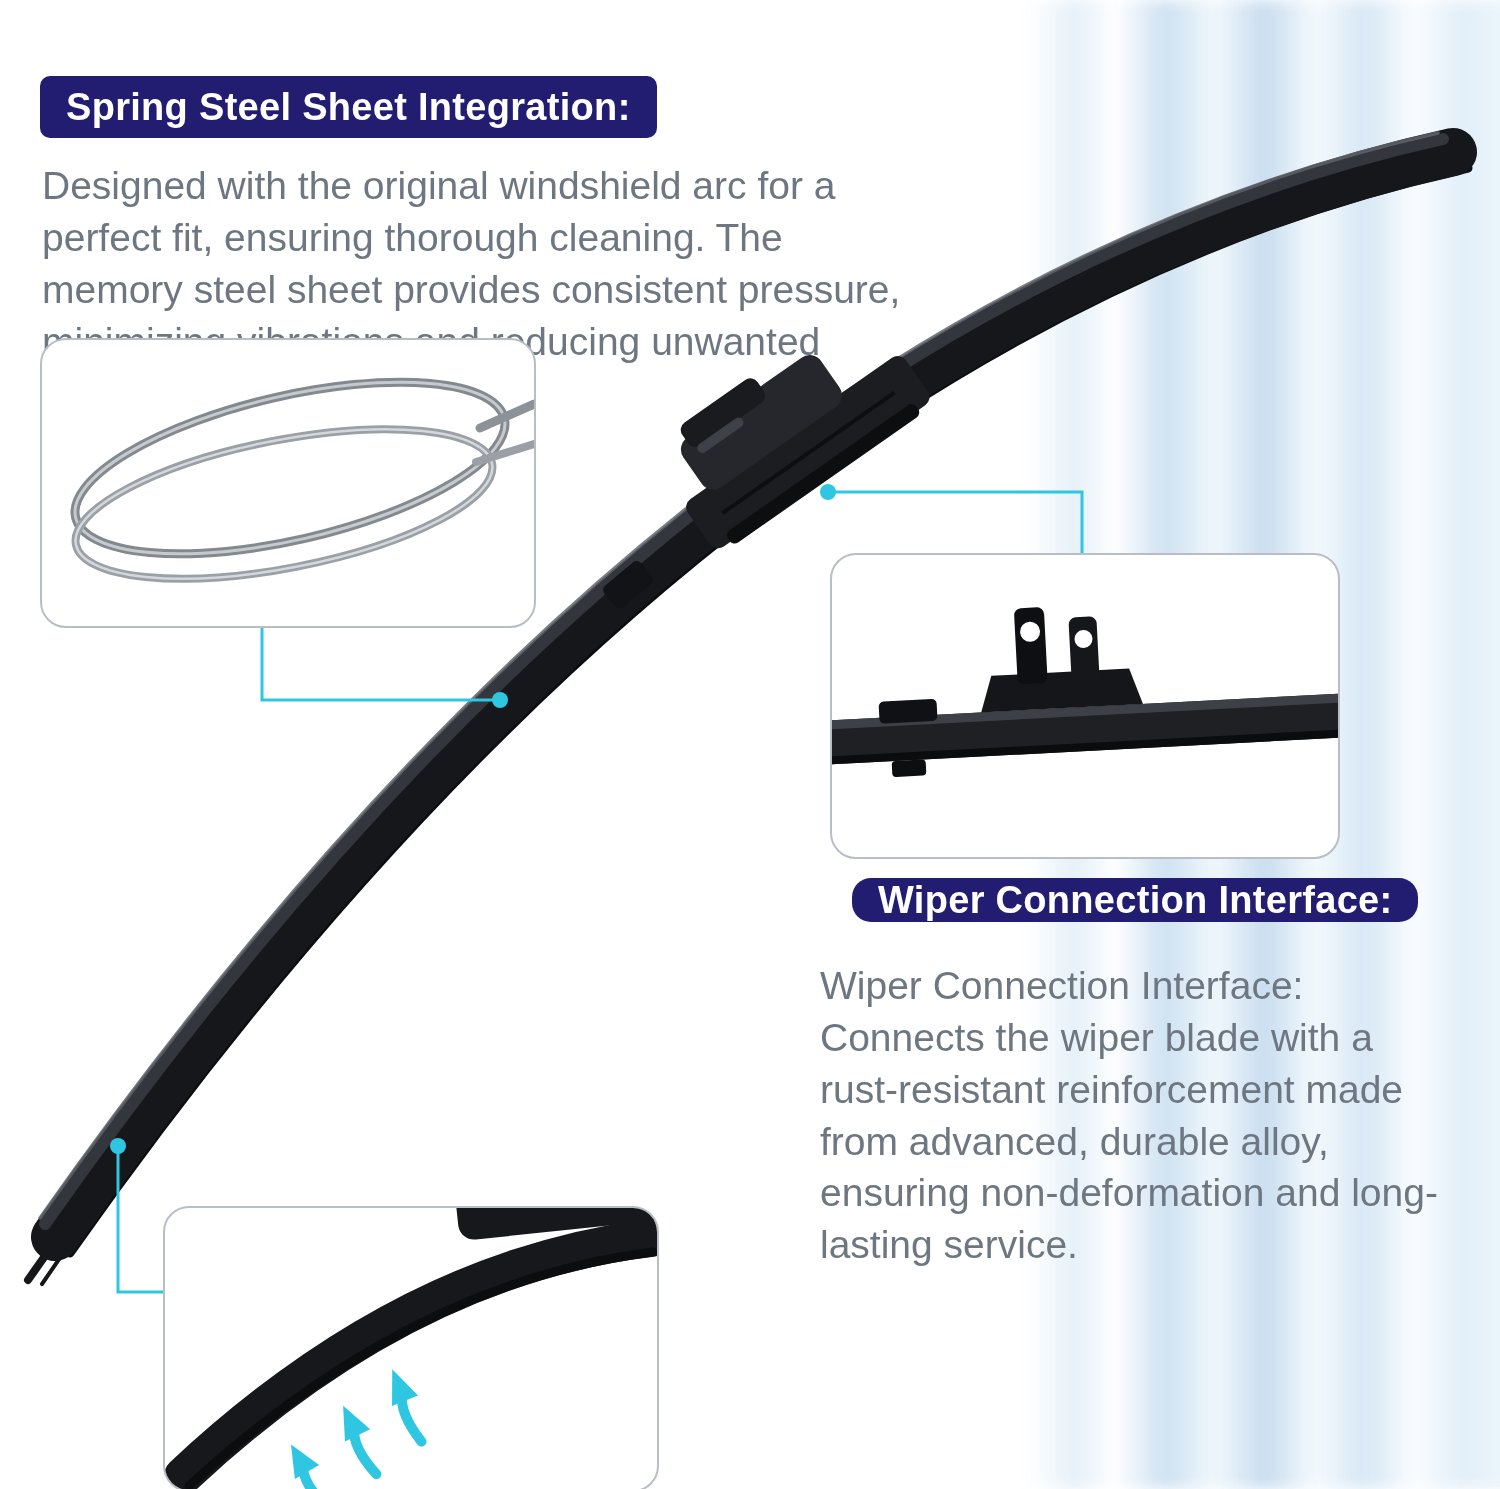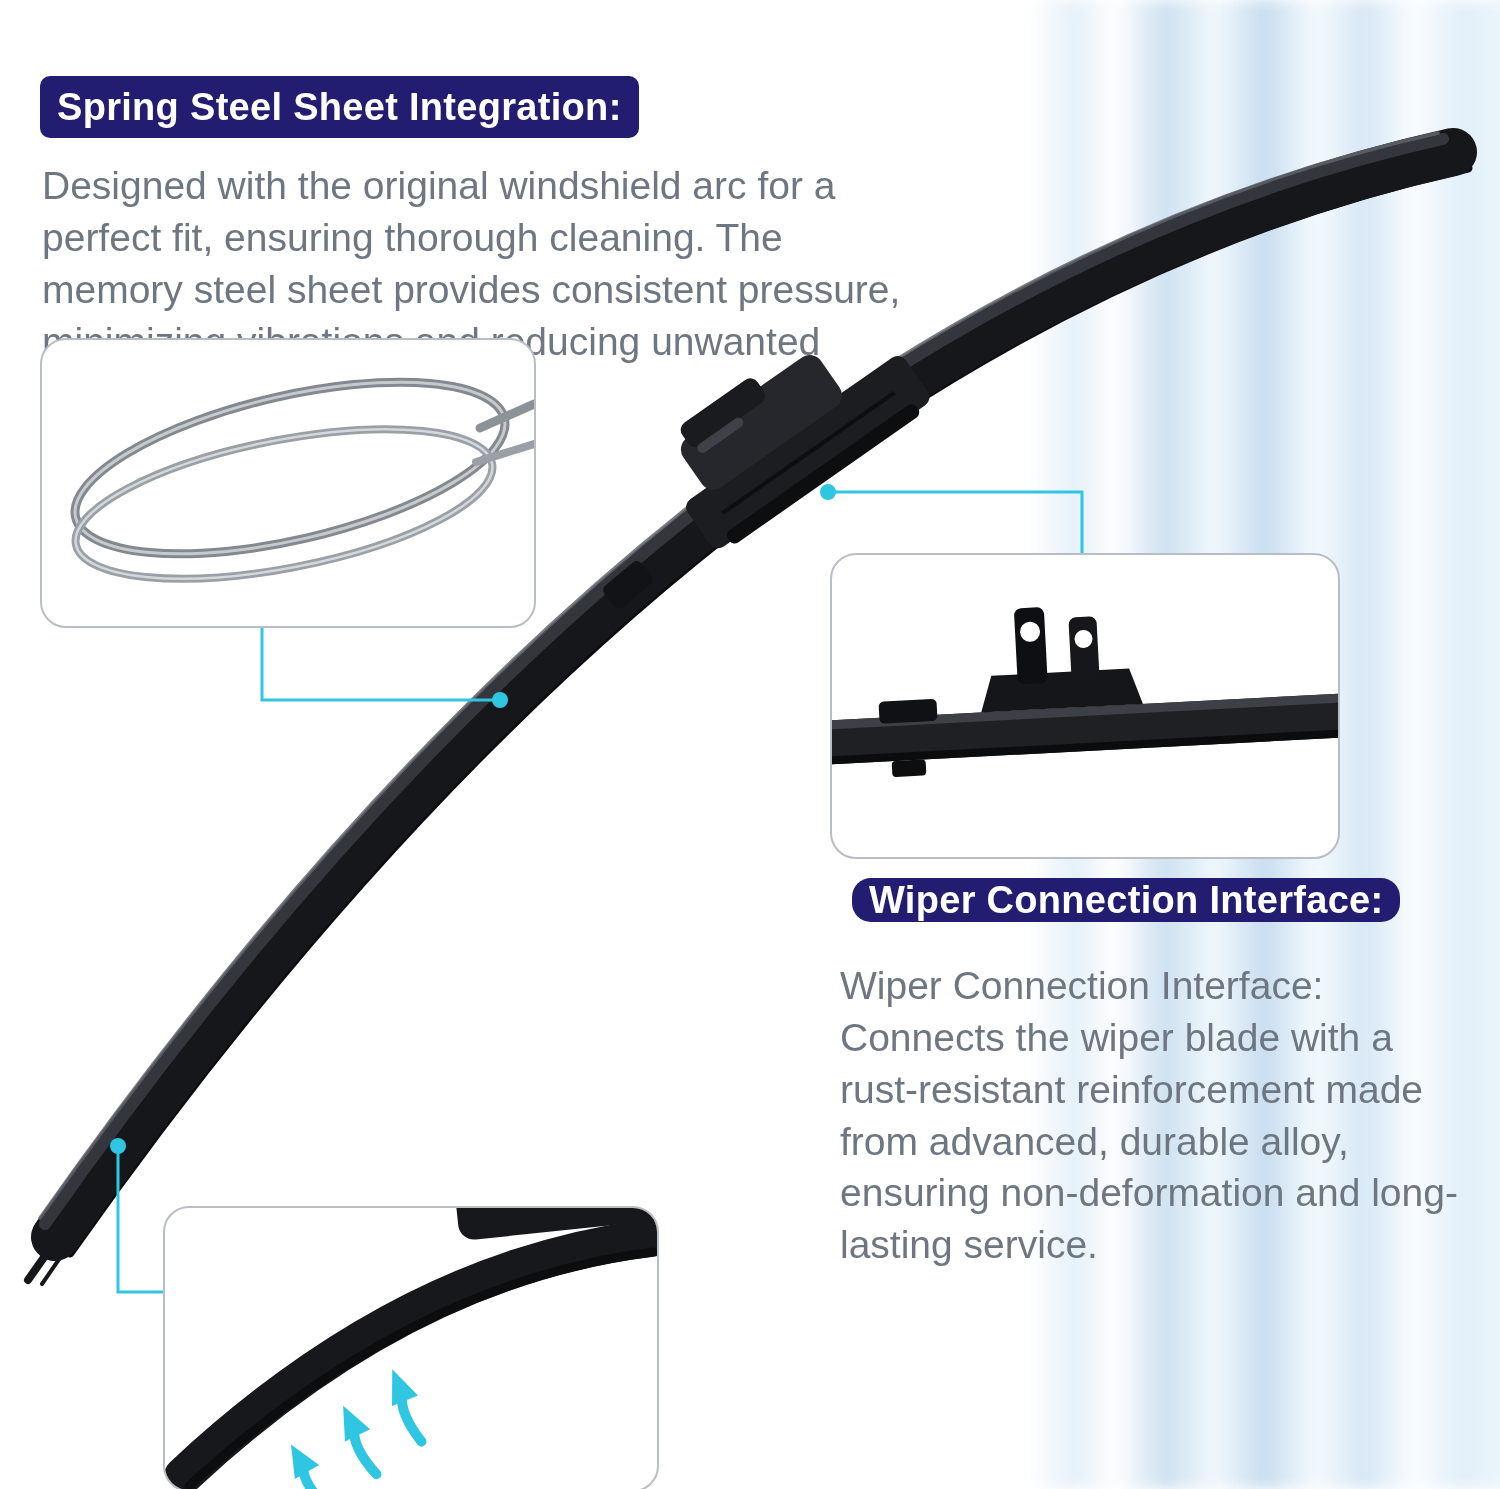--- a/index.html
+++ b/index.html
@@ -28,21 +28,21 @@
   }
   .callout-title{
     position:absolute;
     background:var(--navy,#221d70);
     color:#ffffff;
     font-weight:bold;
     font-size:38px;
     letter-spacing:.3px;
     border-radius:10px;
     display:flex;align-items:center;
-    padding:0 17px;
+    padding:0 26px;
     white-space:nowrap;
   }
   .callout-body{
     position:absolute;
     color:var(--text,#6e7781);
     font-size:39px;
     line-height:1.33;
   }
   .inset{
     position:absolute;
@@ -126,21 +126,21 @@
         <rect x="188" y="50" width="30" height="76" rx="7" fill="#0e0f12"></rect>
         <rect x="242" y="62" width="28" height="64" rx="7" fill="#16171b"></rect>
         <circle cx="203" cy="74" r="10" fill="#ffffff"></circle>
         <circle cx="256" cy="84" r="9" fill="#ffffff"></circle>
       </g>
     </svg>
   </div>
 
   <div class="callout-title" style="left:852px;top:878px;height:44px;border-radius:19px;">Wiper Connection Interface:</div>
 
-  <div class="callout-body" style="left:840px;top:960px;width:618px;">Wiper Connection Interface: Connects the wiper blade with a rust-resistant reinforcement made from advanced, durable alloy, ensuring non-deformation and long-lasting service.</div>
+  <div class="callout-body" style="left:820px;top:960px;width:618px;">Wiper Connection Interface: Connects the wiper blade with a rust-resistant reinforcement made from advanced, durable alloy, ensuring non-deformation and long-lasting service.</div>
 
   <div class="inset" style="left:163px;top:1206px;width:492px;height:282px;">
     <svg width="492" height="282" viewBox="0 0 492 282">
       <rect x="292" y="-28" width="230" height="50" rx="16" transform="rotate(-6 400 0)" fill="#17181c"></rect>
       <path d="M 18 268 Q 240 60 486 30" stroke="#17181c" stroke-width="38" fill="none" stroke-linecap="round"></path>
       <path d="M 24 278 Q 246 74 488 44" stroke="#0b0c0e" stroke-width="9" fill="none" opacity="0.9" stroke-linecap="round"></path>
       <g>
         <g transform="translate(135,252) rotate(-30)" fill="none">
           <path d="M0 54 Q -10 22 0 6" stroke="var(--cyan,#2fc6e2)" stroke-width="10" stroke-linecap="round"></path>
           <polygon points="-14,14 14,14 0,-18" fill="var(--cyan,#2fc6e2)"></polygon>

